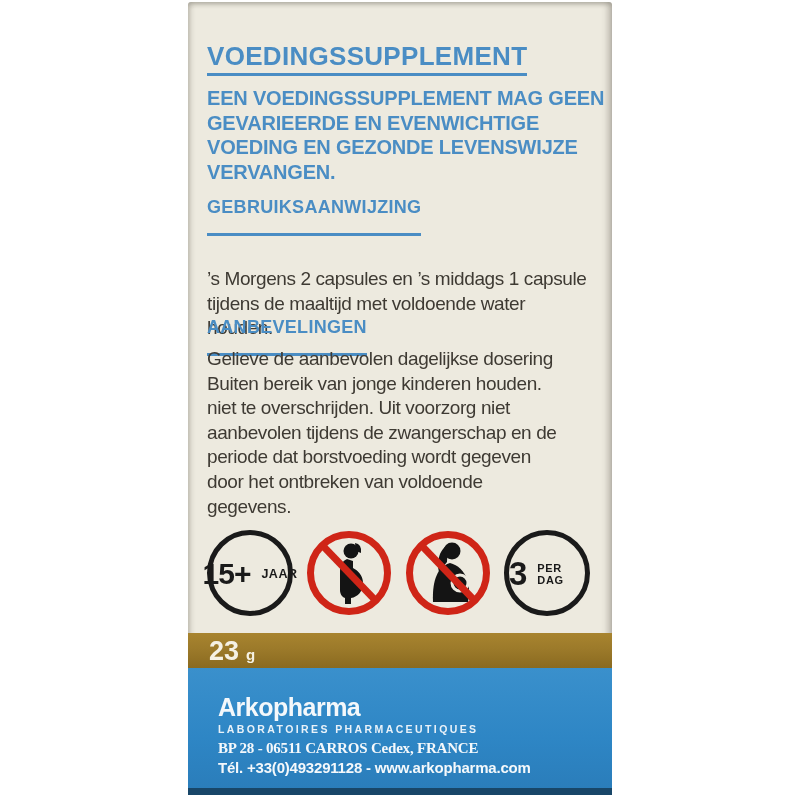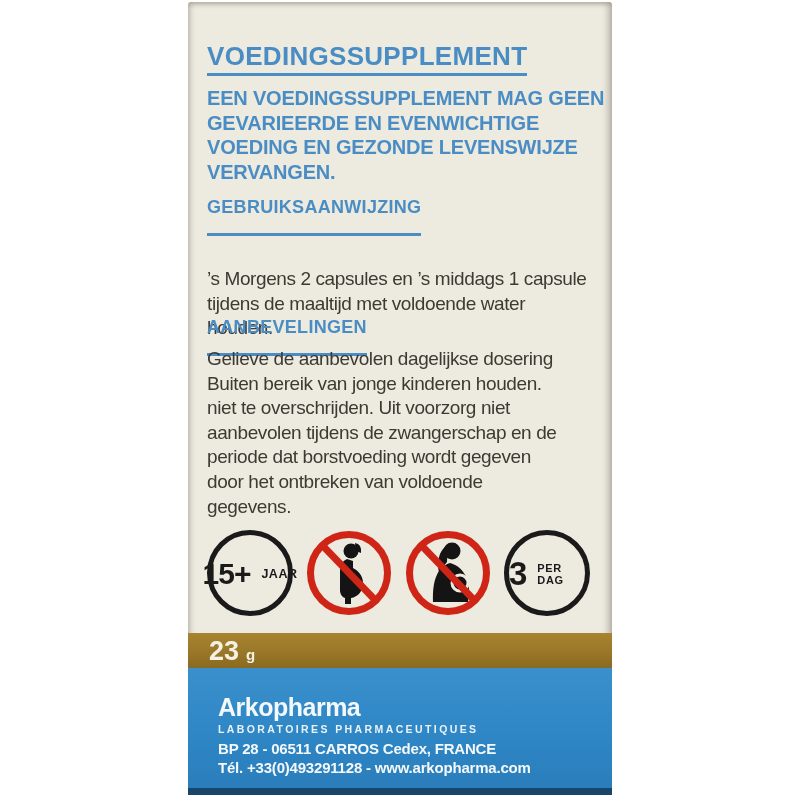--- a/index.html
+++ b/index.html
@@ -71,21 +71,21 @@
     position:absolute; left:0; top:666px; width:100%; height:127px;
     background:linear-gradient(180deg, #3a90cc 0%, var(--blue-band,#2e86c5) 55%, #2a7cb9 100%);
     padding:27px 0 0 30px; color:#f4f8fb;
   }
   .brand-band::after {
     content:""; position:absolute; left:0; right:0; bottom:0; height:7px;
     background:#16405f; opacity:.9;
   }
   .brand   { font-size:25px; font-weight:700; letter-spacing:-.5px; line-height:24px; }
   .tagline { font-size:10.5px; font-weight:700; letter-spacing:2.4px; margin-top:4px; color:#e9f2f9; }
-  .address { font-size:15px; font-weight:700; margin-top:5px; letter-spacing:-.2px; }
+  .address { font-size:15px; font-weight:700; margin-top:5px; letter-spacing:-.2px;font-family:Liberation Serif, serif; }
   .phoneweb{ font-size:15px; font-weight:700; margin-top:2px; letter-spacing:-.2px; }
 </style>
 </head>
 <body>
 
 <div class="stage">
   <div class="panel">
 
     <div class="title-wrap">
       <div class="title">VOEDINGSSUPPLEMENT</div>

